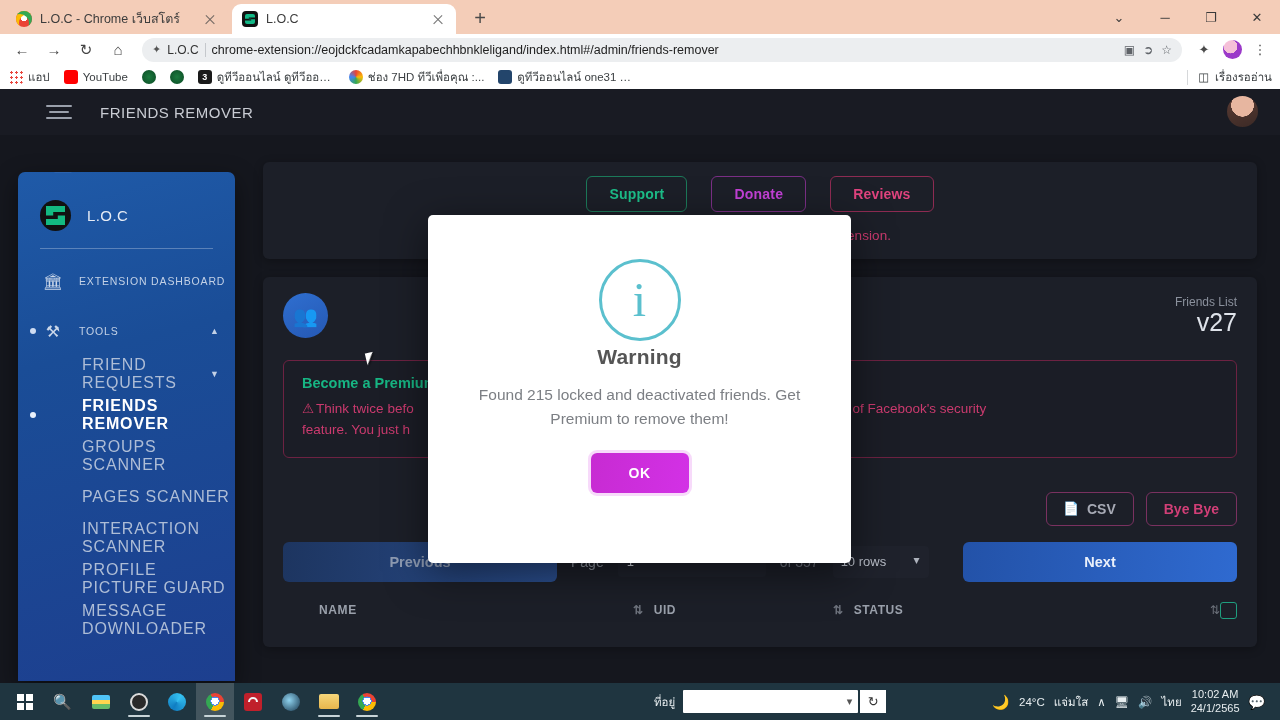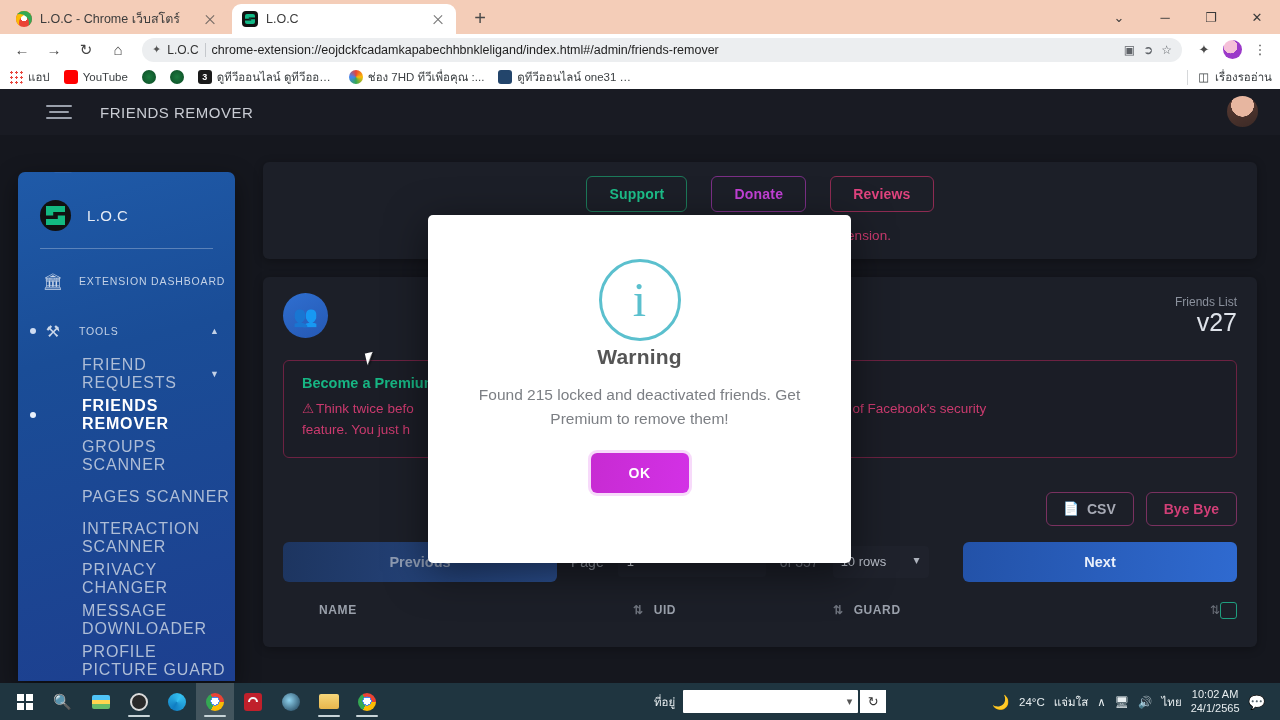--- a/index.html
+++ b/index.html
@@ -555,27 +555,24 @@
       <div class="sb-sub">
         <span class="sb-label">GROUPS SCANNER</span>
       </div>
       <div class="sb-sub">
         <span class="sb-label">PAGES SCANNER</span>
       </div>
       <div class="sb-sub">
         <span class="sb-label">INTERACTION SCANNER</span>
       </div>
       <div class="sb-sub">
-        <span class="sb-label">PRIVACY CHANGER</span>
+        <span class="sb-label">PROFILE PICTURE GUARD</span>
       </div>
       <div class="sb-sub">
         <span class="sb-label">MESSAGE DOWNLOADER</span>
-      </div>
-      <div class="sb-sub">
-        <span class="sb-label">PROFILE PICTURE GUARD</span>
       </div>
     </div>
 
     <div class="main">
 
       <div class="panel panel-top">
         <div class="btnrow">
           <div class="ghostbtn gb-support">Support</div>
           <div class="ghostbtn gb-donate">Donate</div>
           <div class="ghostbtn gb-reviews">Reviews</div>
@@ -626,21 +623,21 @@
         <div class="thead">
           <div class="th th-name">
             <span>NAME</span>
           </div>
           <div class="th th-uid">
             <span class="sort-ico">⇅</span>
             <span>UID</span>
           </div>
           <div class="th th-status">
             <span class="sort-ico">⇅</span>
-            <span>GUARD</span>
+            <span>STATUS</span>
           </div>
           <span class="sort-ico">⇅</span>
           <div class="th-check"></div>
         </div>
       </div>
     </div>
 
     <div class="modal-scrim"></div>
   </div>
 

